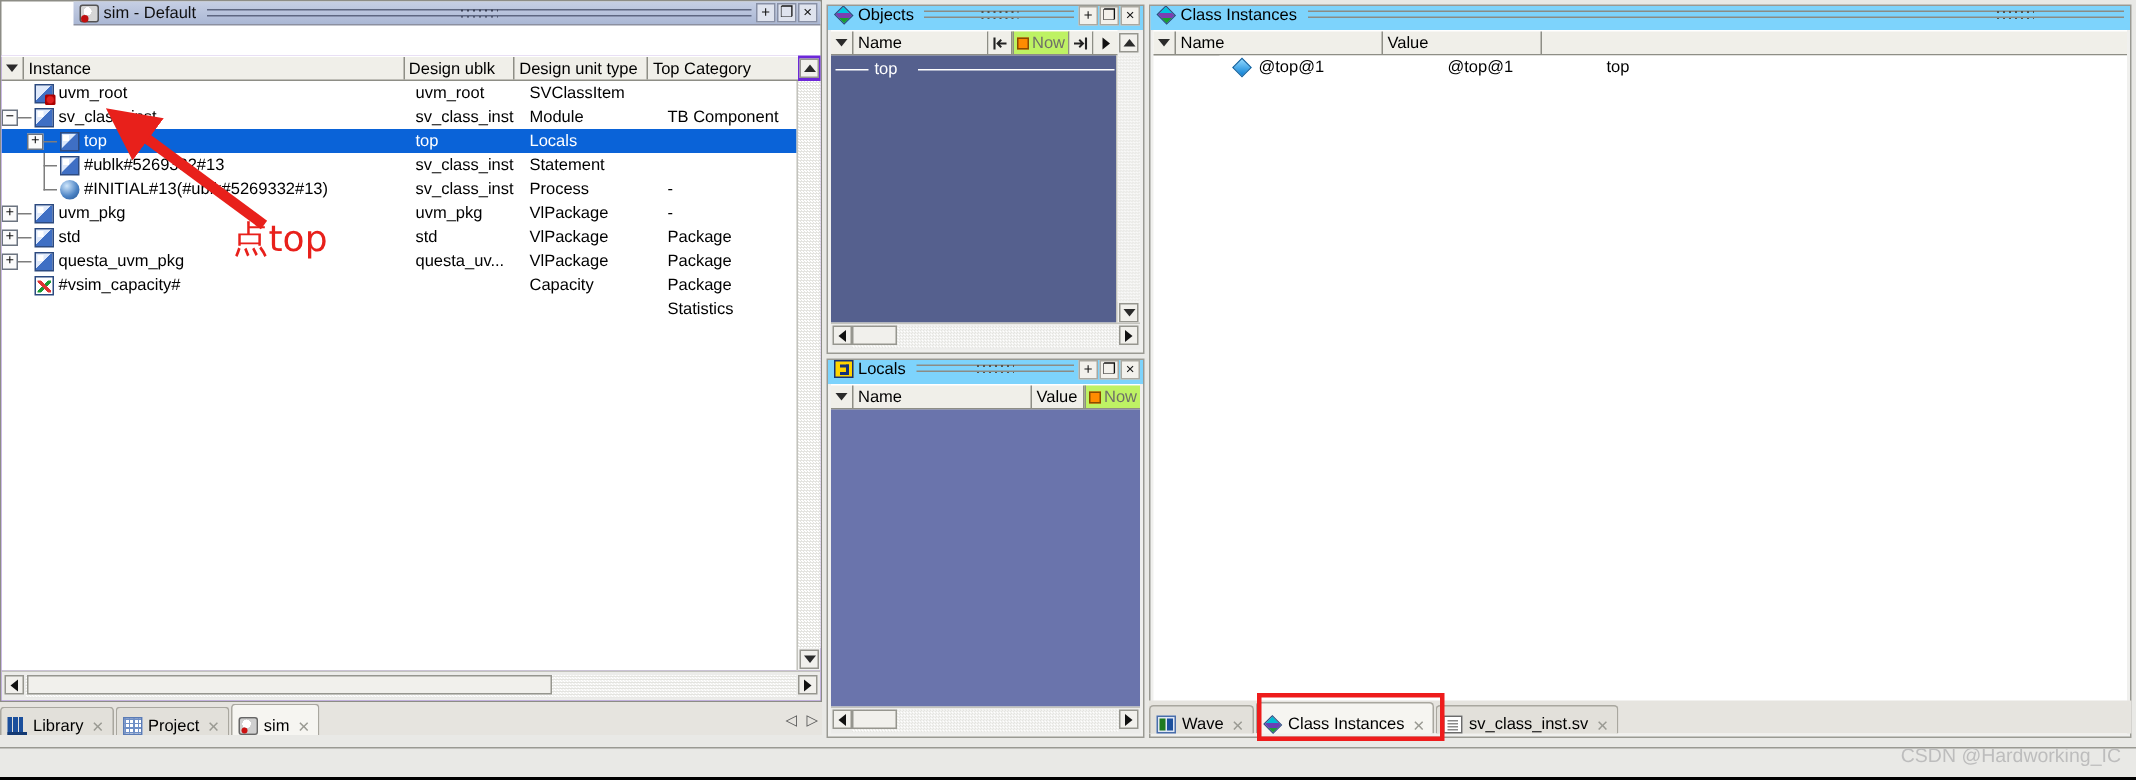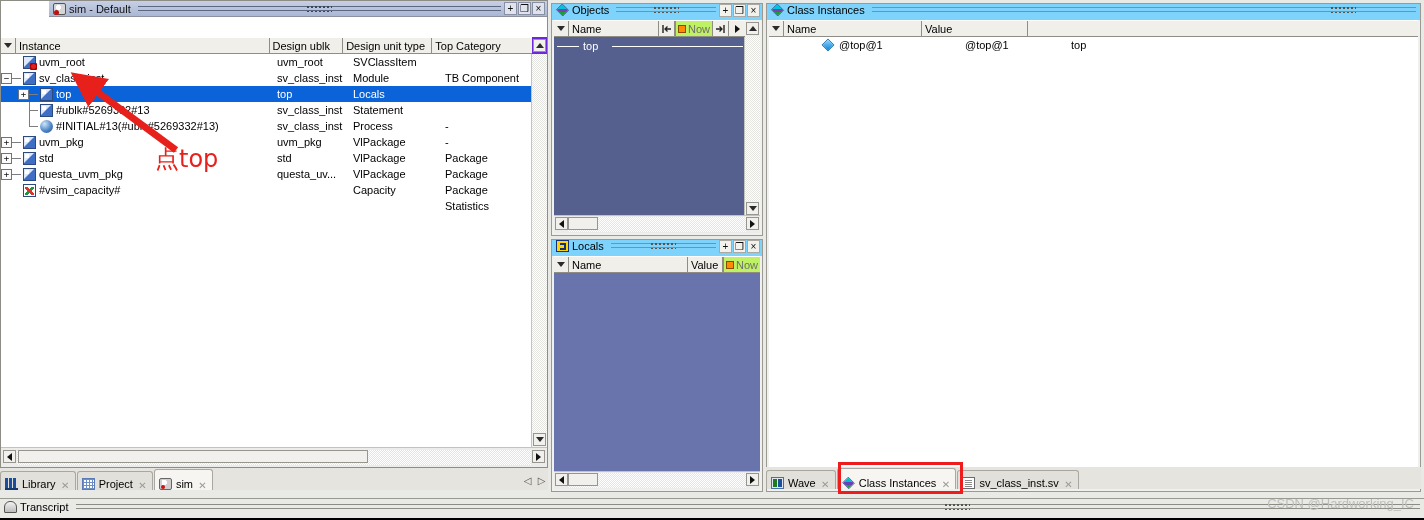--- a/index.html
+++ b/index.html
@@ -526,27 +526,20 @@
       <span class="tx">✕</span>
     </div>
     <div class="tab">
       <span class="tabico ti-file"></span>
       <span>sv_class_inst.sv</span>
       <span class="tx">✕</span>
     </div>
   </div>
 
   <div id="transcript">
-    <div id="trTitle" class="ptitle" style="background:transparent;">
-      <span class="pico trans"></span>
-      <span class="tlabel">Transcript</span>
-      <span class="grip">
-          <span class="gdots" style="left:auto;right:450px;transform:none;"></span>
-        </span>
-    </div>
     <div class="btmsep"></div>
   </div>
 
   <svg id="anno">
     <defs>
       <marker id="arrowhead" markerWidth="5" markerHeight="5" refX="1.2" refY="2.5" orient="auto">
         <polygon points="0,0 5,2.5 0,5" fill="#e8201b"></polygon>
       </marker>
     </defs>
     <line x1="176" y1="150" x2="92" y2="88" stroke="#e8201b" stroke-width="7" marker-end="url(#arrowhead)"></line>

